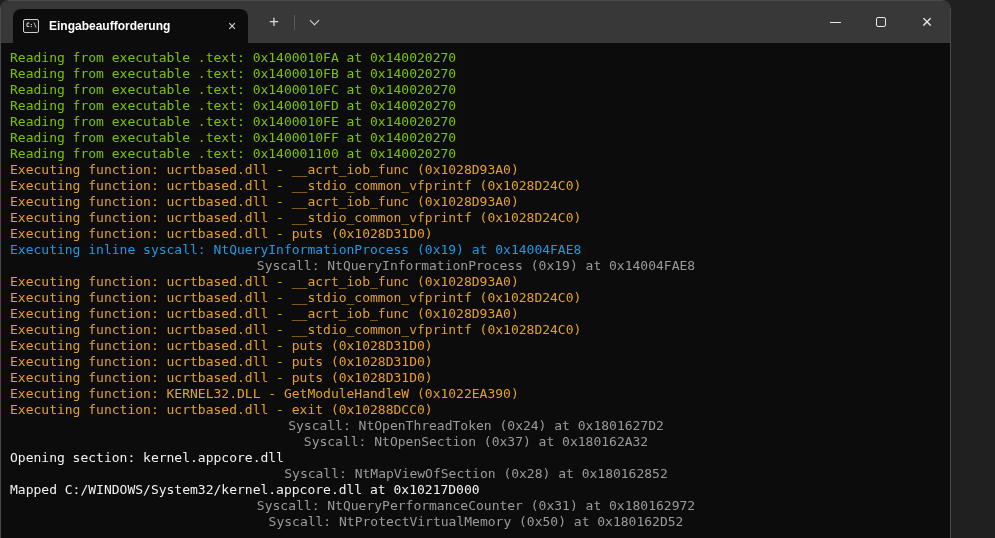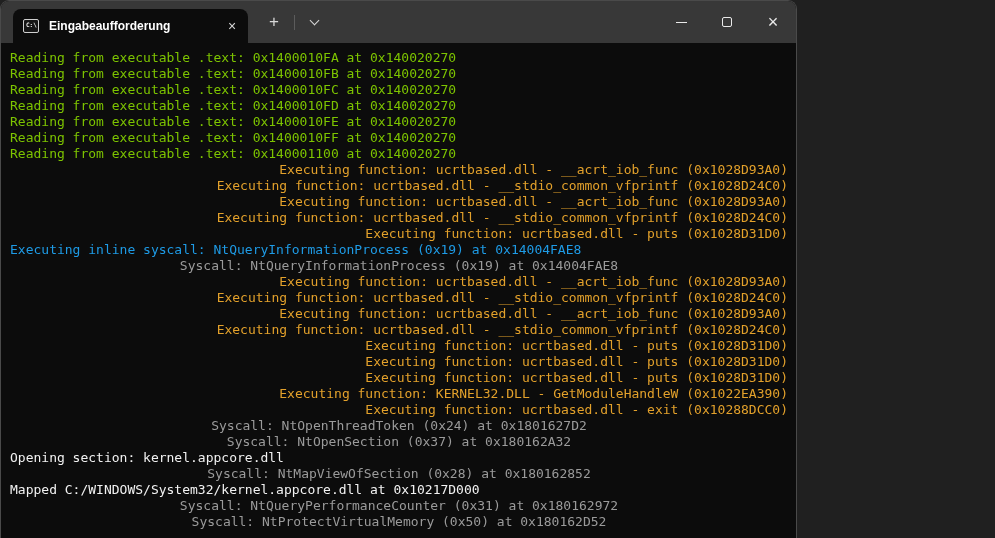--- a/index.html
+++ b/index.html
@@ -1,19 +1,19 @@
 <!DOCTYPE html>
 <html style="--console_bg: #0C0C0C; --titlebar_bg: #383838; --green: #7DC400; --orange: #E3A12B; --blue: #1E9BE6; --gray: #9B9B9B; --white: #F2F2F2;"><head>
 <meta charset="utf-8">
 <style>
   * { margin:0; padding:0; box-sizing:border-box; }
   html,body { width:995px; height:538px; background:#202020; overflow:hidden; }
 
   .window {
-    width:797px; height:538px;
+    width:951px; height:538px;
     border-radius:9px 9px 0 0;
     overflow:hidden;
     background:var(--console_bg,#0C0C0C);
     border:1px solid #4a4a4a;
     border-bottom:none;
   }
 
   
   .titlebar {
     height:42px;
@@ -98,21 +98,21 @@
     height:496px;
     padding:7px 8px 0 9px;
     font:13px/16px "DejaVu Sans Mono", monospace;
     white-space:pre;
     overflow:hidden;
     background:var(--console_bg,#0C0C0C);
   }
   .line { height:16px; }
   .bold { font-weight:400; }
   .c-green  { color:var(--green,#7DC400); }
-  .c-orange { color:var(--orange,#E3A12B);text-align:right; }
+  .c-orange { color:var(--orange,#E3A12B); }
   .c-blue   { color:var(--blue,#1E9BE6); }
   .c-gray   { color:var(--gray,#9B9B9B);text-align:center; }
   .c-white  { color:var(--white,#F2F2F2); }
 </style>
 </head>
 <body>
 
 <div class="window">
 
   <div class="titlebar">

